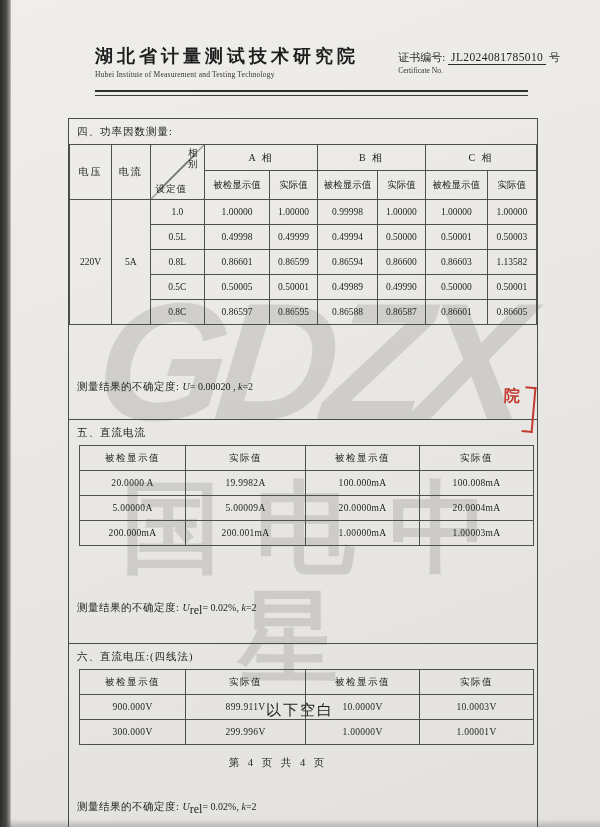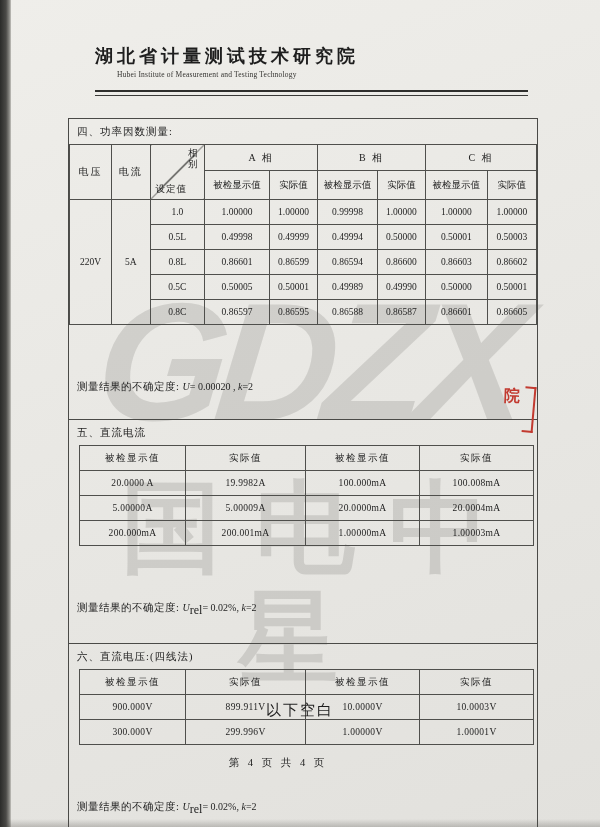--- a/index.html
+++ b/index.html
@@ -15,21 +15,21 @@
     background:linear-gradient(90deg,#2b2b29 0%,#4b4a47 55%,#8a8984 85%,#c5c4bf 100%);
   }
   .scan-bottom {
     position:absolute; left:0; bottom:0; width:600px; height:8px;
     background:linear-gradient(180deg,rgba(0,0,0,0) 0%,rgba(60,58,54,.25) 100%);
   }
 
   
   .header { position:absolute; top:44px; left:95px; width:465px; display:flex; justify-content:space-between; }
   .inst-cn { font-size:18px; font-weight:bold; letter-spacing:4px; white-space:nowrap; }
-  .inst-en { font-size:7.5px; color:#33322f; margin-top:2px; letter-spacing:.2px;margin-left:22px; }
+  .inst-en { font-size:7.5px; color:#33322f; margin-top:2px; letter-spacing:.2px; }
   .cert-block { margin-top:6px; text-align:left; }
   .cert-line { font-size:11px; white-space:nowrap; }
   .cert-no { font-size:11.5px; border-bottom:1px solid #2a2a28; padding:0 3px 1px 3px; letter-spacing:.4px; }
   .cert-en { font-size:7.5px; color:#33322f; margin-top:1px; }
   .head-rule {
     position:absolute; top:90px; left:95px; width:433px; height:6px;
     border-top:2.5px solid #2f2f2d; border-bottom:1.5px solid #3a3a38;
   }
 
   
@@ -100,20 +100,28 @@
 
   <div class="stamp">
     <span class="stamp-char">院</span>
     <span class="stamp-bracket"></span>
   </div>
 
   <div class="header">
     <div>
       <div class="inst-cn">湖北省计量测试技术研究院</div>
       <div class="inst-en">Hubei Institute of Measurement and Testing Technology</div>
+    </div>
+    <div class="cert-block">
+      <div class="cert-line">
+        <span>证书编号:</span>
+        <span class="cert-no">JL2024081785010</span>
+        <span>号</span>
+      </div>
+      <div class="cert-en">Certificate No.</div>
     </div>
   </div>
   <div class="head-rule"></div>
 
   <div class="content-box">
 
     <div class="sec-title">四、功率因数测量:</div>
 
     <table class="t-pf">
       <colgroup>
@@ -167,21 +175,21 @@
         <td>0.50001</td>
         <td>0.50003</td>
       </tr>
       <tr>
         <td>0.8L</td>
         <td>0.86601</td>
         <td>0.86599</td>
         <td>0.86594</td>
         <td>0.86600</td>
         <td>0.86603</td>
-        <td>0.86602</td>
+        <td>1.13582</td>
       </tr>
       <tr>
         <td>0.5C</td>
         <td>0.50005</td>
         <td>0.50001</td>
         <td>0.49989</td>
         <td>0.49990</td>
         <td>0.50000</td>
         <td>0.50001</td>
       </tr>

